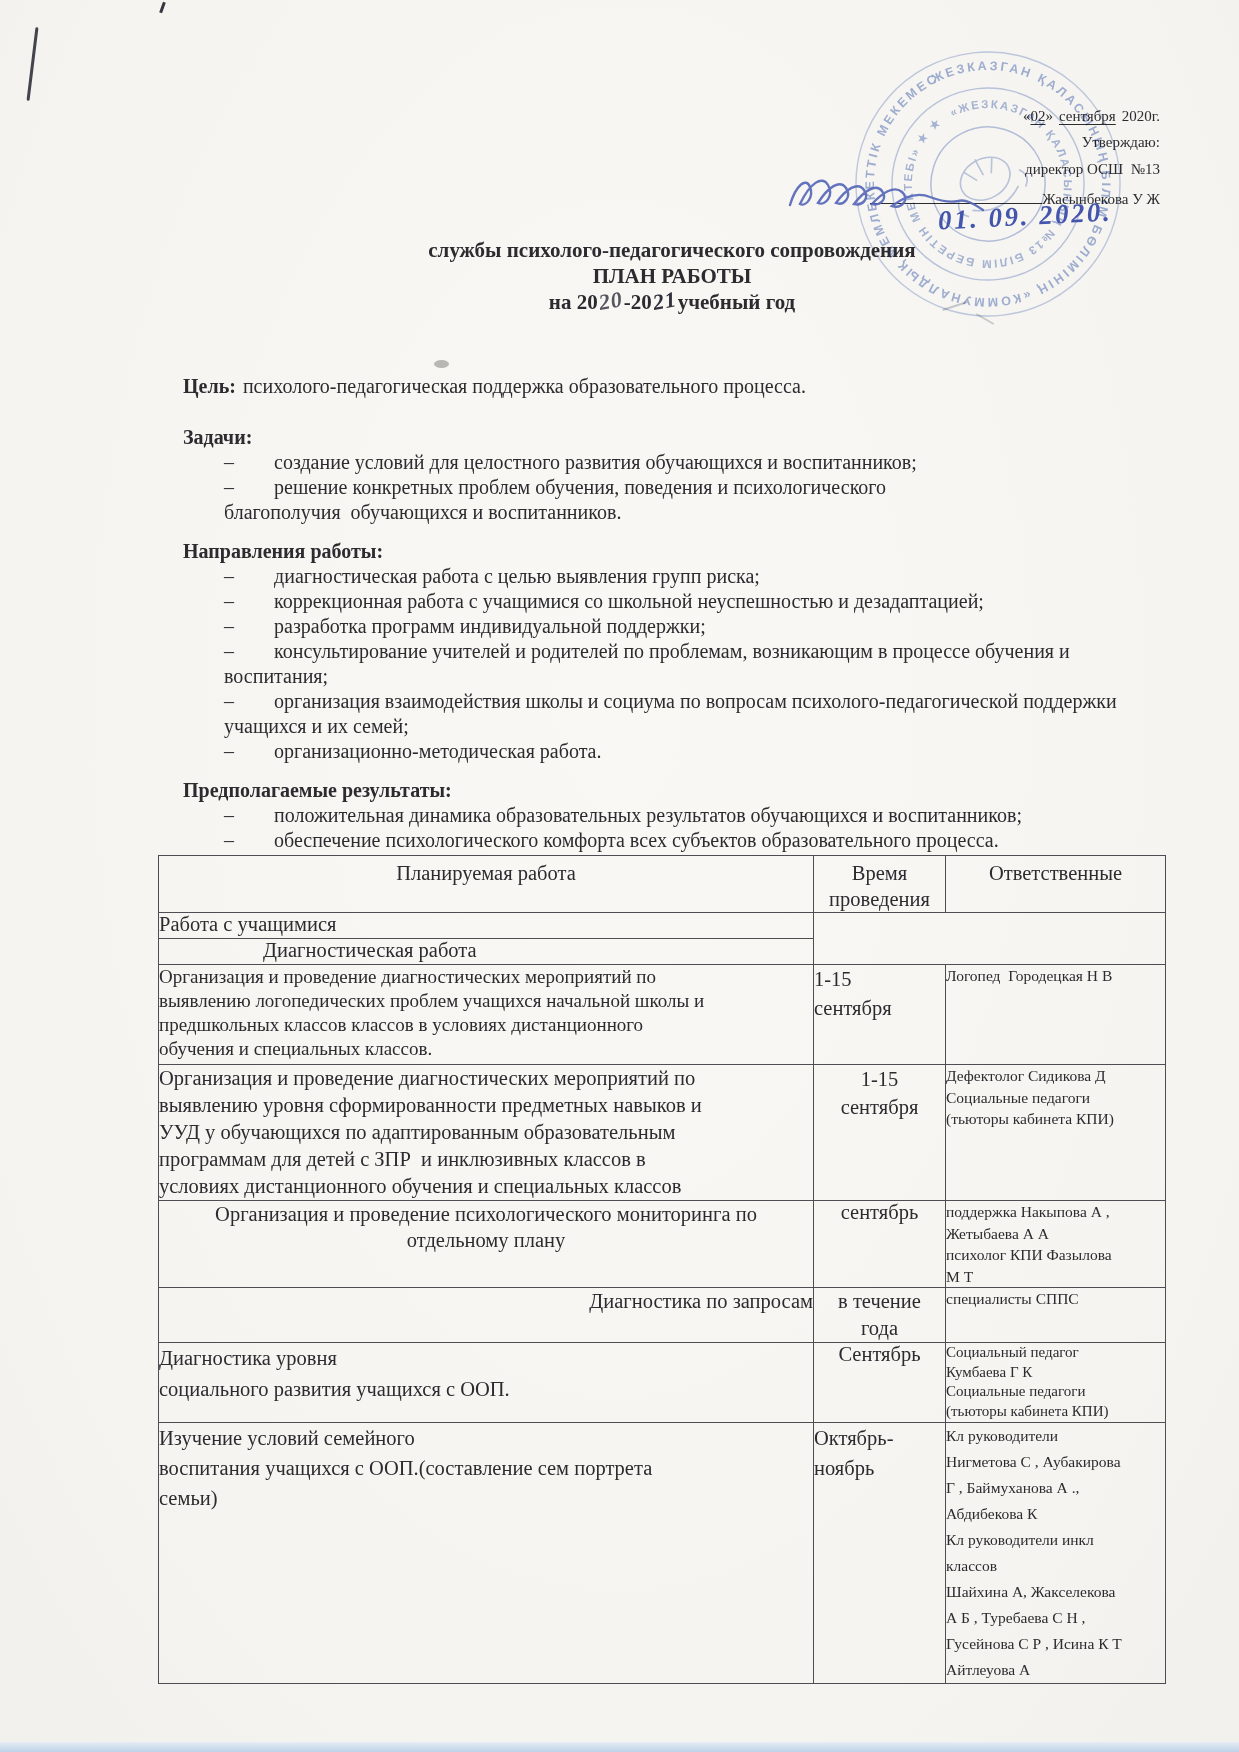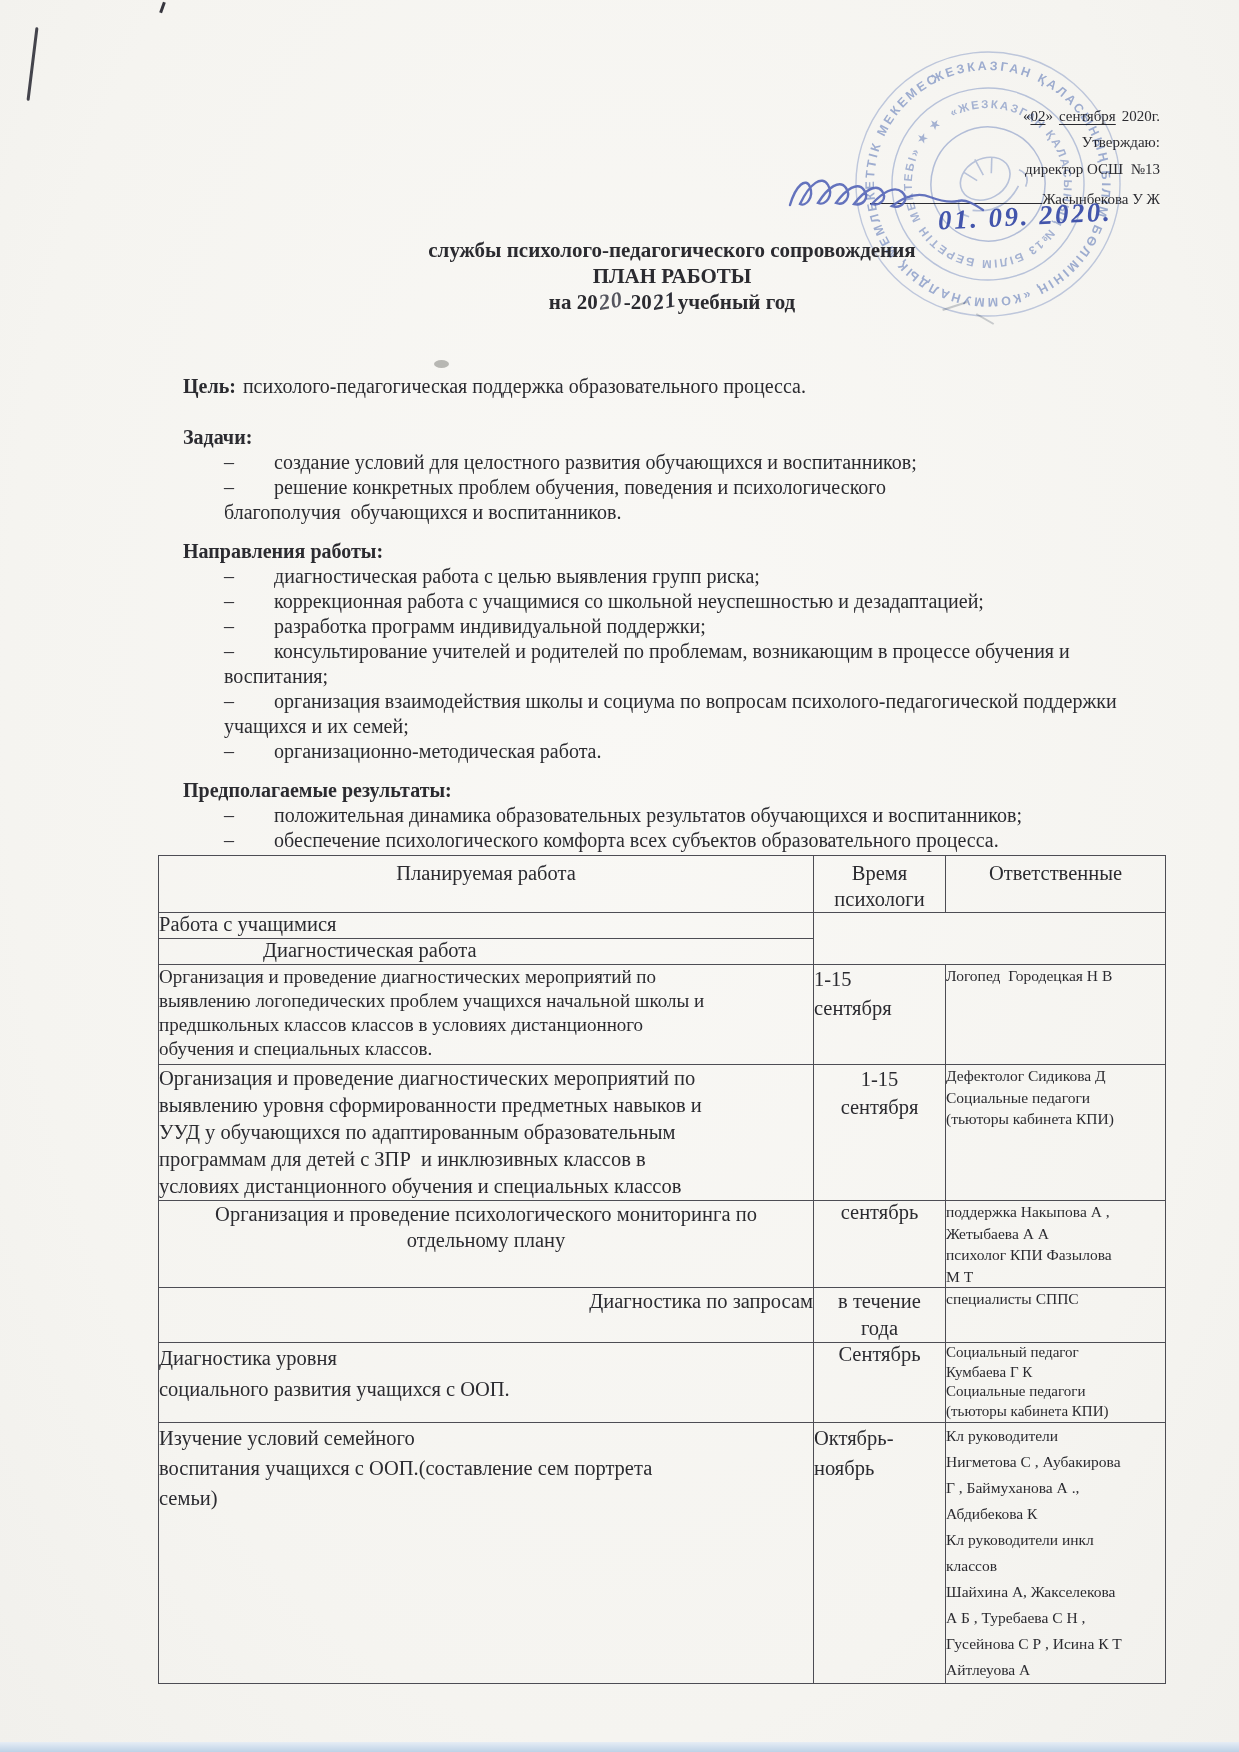--- a/index.html
+++ b/index.html
@@ -173,21 +173,21 @@
         <col style="width:655px">
         <col style="width:132px">
         <col style="width:220px">
       </colgroup>
 
     <tbody>
         <tr class="tr-hdr">
       <th data-bind="table.col_work">Планируемая работа</th>
       <th>
         <div data-bind="table.col_time_1">Время</div>
-        <div data-bind="table.col_time_2">психологи</div>
+        <div data-bind="table.col_time_2">проведения</div>
       </th>
       <th data-bind="table.col_resp">Ответственные</th>
     </tr>
 
     <tr class="tr-s">
       <td class="section-cell" data-bind="table.section_students">Работа с учащимися</td>
       <td colspan="2" rowspan="2"></td>
     </tr>
     <tr class="tr-s">
       <td class="section-cell ind" data-bind="table.section_diagnostic">Диагностическая работа</td>

